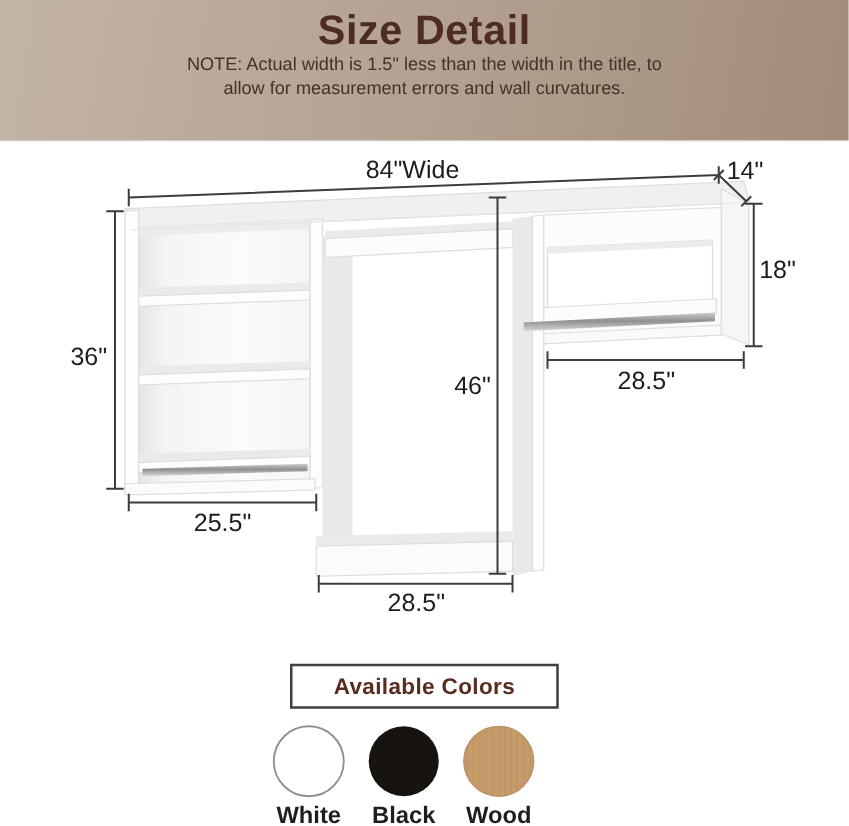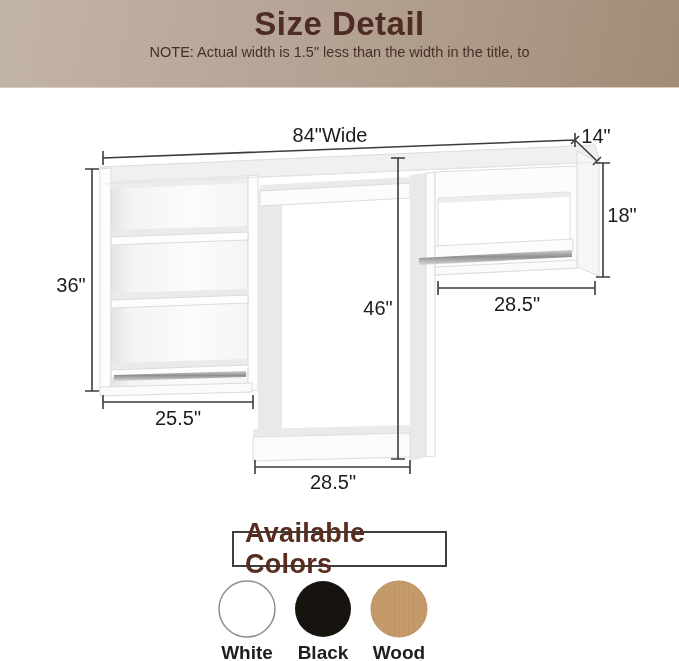--- a/index.html
+++ b/index.html
@@ -3,21 +3,21 @@
 <meta charset="utf-8">
 <style>
   html,body{margin:0;padding:0;}
   body{
     width:679px;height:661px;position:relative;overflow:hidden;
     background:#ffffff;
     font-family:"Liberation Sans", sans-serif;
   }
   
   .header{
-    position:absolute;left:0;top:0;width:679px;height:88px;
+    position:absolute;left:0;top:0;width:679px;height:113px;
     background:linear-gradient(100deg,#c2b4a7 0%,#b5a495 45%,#a28c77 100%);
     border-bottom:1px solid #d6ccc1;
     text-align:center;box-sizing:border-box;padding-top:6px;
   }
   .header h1{
     margin:0;font-size:33px;line-height:36px;font-weight:700;
     color:#4e2b23;letter-spacing:.5px;
   }
   .header .note{
     margin:1px 0 0 0;font-size:14.5px;line-height:18.5px;
@@ -26,37 +26,37 @@
   
   #diagram{position:absolute;left:0;top:0;width:679px;height:661px;}
   .dim-text{font-family:"Liberation Sans", sans-serif;font-size:20px;fill:#1c1c1c;}
   
   .colors-box{
     position:absolute;left:232px;top:531px;width:215px;height:36px;
     border:2px solid #3f3f3f;box-sizing:border-box;background:#ffffff;
     display:flex;align-items:center;justify-content:center;
   }
   .colors-box h2{
-    margin:11px;font-size:27px;font-weight:700;color:#582c1f;letter-spacing:.3px;
+    margin:0;font-size:18px;font-weight:700;color:#582c1f;letter-spacing:.3px;
   }
   .swatches{position:absolute;left:218px;top:580px;width:210px;height:80px;}
   .swatch-label{
     position:absolute;top:62px;width:90px;text-align:center;
     font-size:19px;font-weight:600;color:#1e1e1e;
   }
   .lbl-white{left:-16px;}
   .lbl-black{left:60px;}
   .lbl-wood{left:136px;}
 </style>
 </head>
 <body>
 
 <div class="header">
   <h1>Size Detail</h1>
-  <p class="note"><span>NOTE: Actual width is 1.5" less than the width in the title, to</span><br></p>
+  <p class="note"><span>NOTE: Actual width is 1.5" less than the width in the title, to</span><br><span>allow for measurement errors and wall curvatures.</span></p>
 </div>
 
 <svg id="diagram" viewBox="0 0 679 661">
   <defs>
     <linearGradient id="gInt" x1="0" y1="0" x2="1" y2="0">
       <stop offset="0" stop-color="#e4e4e2"></stop>
       <stop offset="0.15" stop-color="#f4f4f3"></stop>
       <stop offset="0.6" stop-color="#fbfbfa"></stop>
       <stop offset="1" stop-color="#f5f5f4"></stop>
     </linearGradient>

